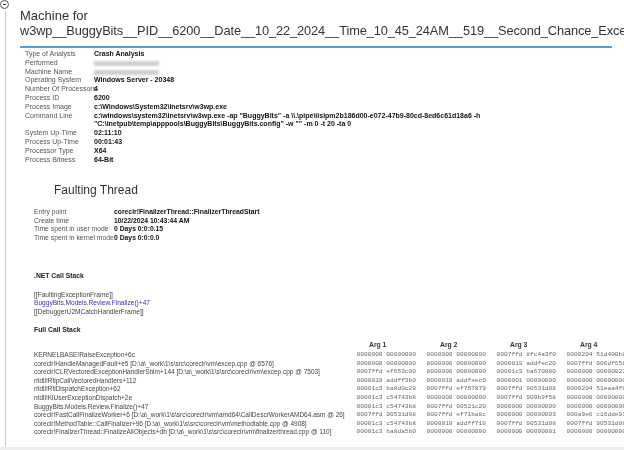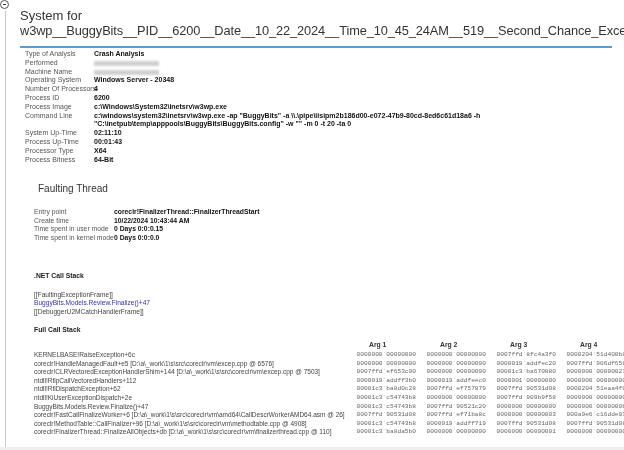--- a/index.html
+++ b/index.html
@@ -8,42 +8,42 @@
   .collapse { position:absolute; left:0px; top:0px; width:9px; height:9px; border:1px solid #555; border-radius:50%; background:#fff; box-sizing:border-box; }
   .collapse::after { content:""; position:absolute; left:2px; top:3px; width:3px; height:1px; background:#333; }
   .title1 { position:absolute; left:20px; top:8px; font-size:13px; color:#333; }
   .title2 { position:absolute; left:20px; top:23px; font-size:12.8px; color:#333; letter-spacing:-0.1px; white-space:nowrap; }
   .divider { position:absolute; left:20px; top:46px; width:592px; height:2px; background:#5b9bd5; }
   .info { position:absolute; left:25px; top:50px; font-size:7px; }
   .row { display:flex; height:8.8px; line-height:8.8px; }
   .lbl { width:69px; color:#555; white-space:nowrap; }
   .val { color:#111; font-weight:bold; white-space:nowrap; }
   .blur { display:inline-block; width:65px; height:5px; margin-top:2px; background:#cfcfcf; filter:blur(1px); }
-  .h2 { position:absolute; left:10px; top:183px; font-size:10px; color:#333;padding-left:28px; }
+  .h2 { position:absolute; left:26px; top:183px; font-size:12px; color:#333;padding-left:28px; }
   .thr { position:absolute; left:34px; top:208px; font-size:6.8px; }
   .thr .row { height:8.5px; line-height:8.5px; }
   .thr .lbl { width:80px; }
   .sec { position:absolute; left:34px; font-size:6.8px; font-weight:bold; color:#222; }
   .net { position:absolute; left:34px; top:291px; font-size:6.6px; color:#444; }
   .net div { height:8.4px; line-height:8.4px; white-space:nowrap; }
   .link { color:#3333aa; }
   .stack { position:absolute; left:34px; top:351px; font-size:6.5px; color:#444; }
   .stack .srow { display:flex; height:8.6px; line-height:8.6px; white-space:nowrap; }
   .fn { width:312px; overflow:hidden; }
   .arg { width:70px; font-family:"Liberation Mono", monospace; font-size:6.2px; color:#666; text-align:right; }
   .hdr { position:absolute; top:341px; font-size:6.8px; font-weight:bold; color:#333; }
   .bottombar { position:absolute; left:0; top:447px; width:624px; height:3px; background:#eeeeee; }
 </style>
 </head>
 <body>
 
 <div class="vline"></div>
 <div class="collapse"></div>
 
-<div class="title1">System for</div>
+<div class="title1">Machine for</div>
 <div class="title2">w3wp__BuggyBits__PID__6200__Date__10_22_2024__Time_10_45_24AM__519__Second_Chance_Exception_C0000005.dmp</div>
 <div class="divider"></div>
 
 <div class="info">
   <div class="row">
     <span class="lbl">Type of Analysis</span>
     <span class="val">Crash Analysis</span>
   </div>
   <div class="row">
     <span class="lbl">Performed</span>

